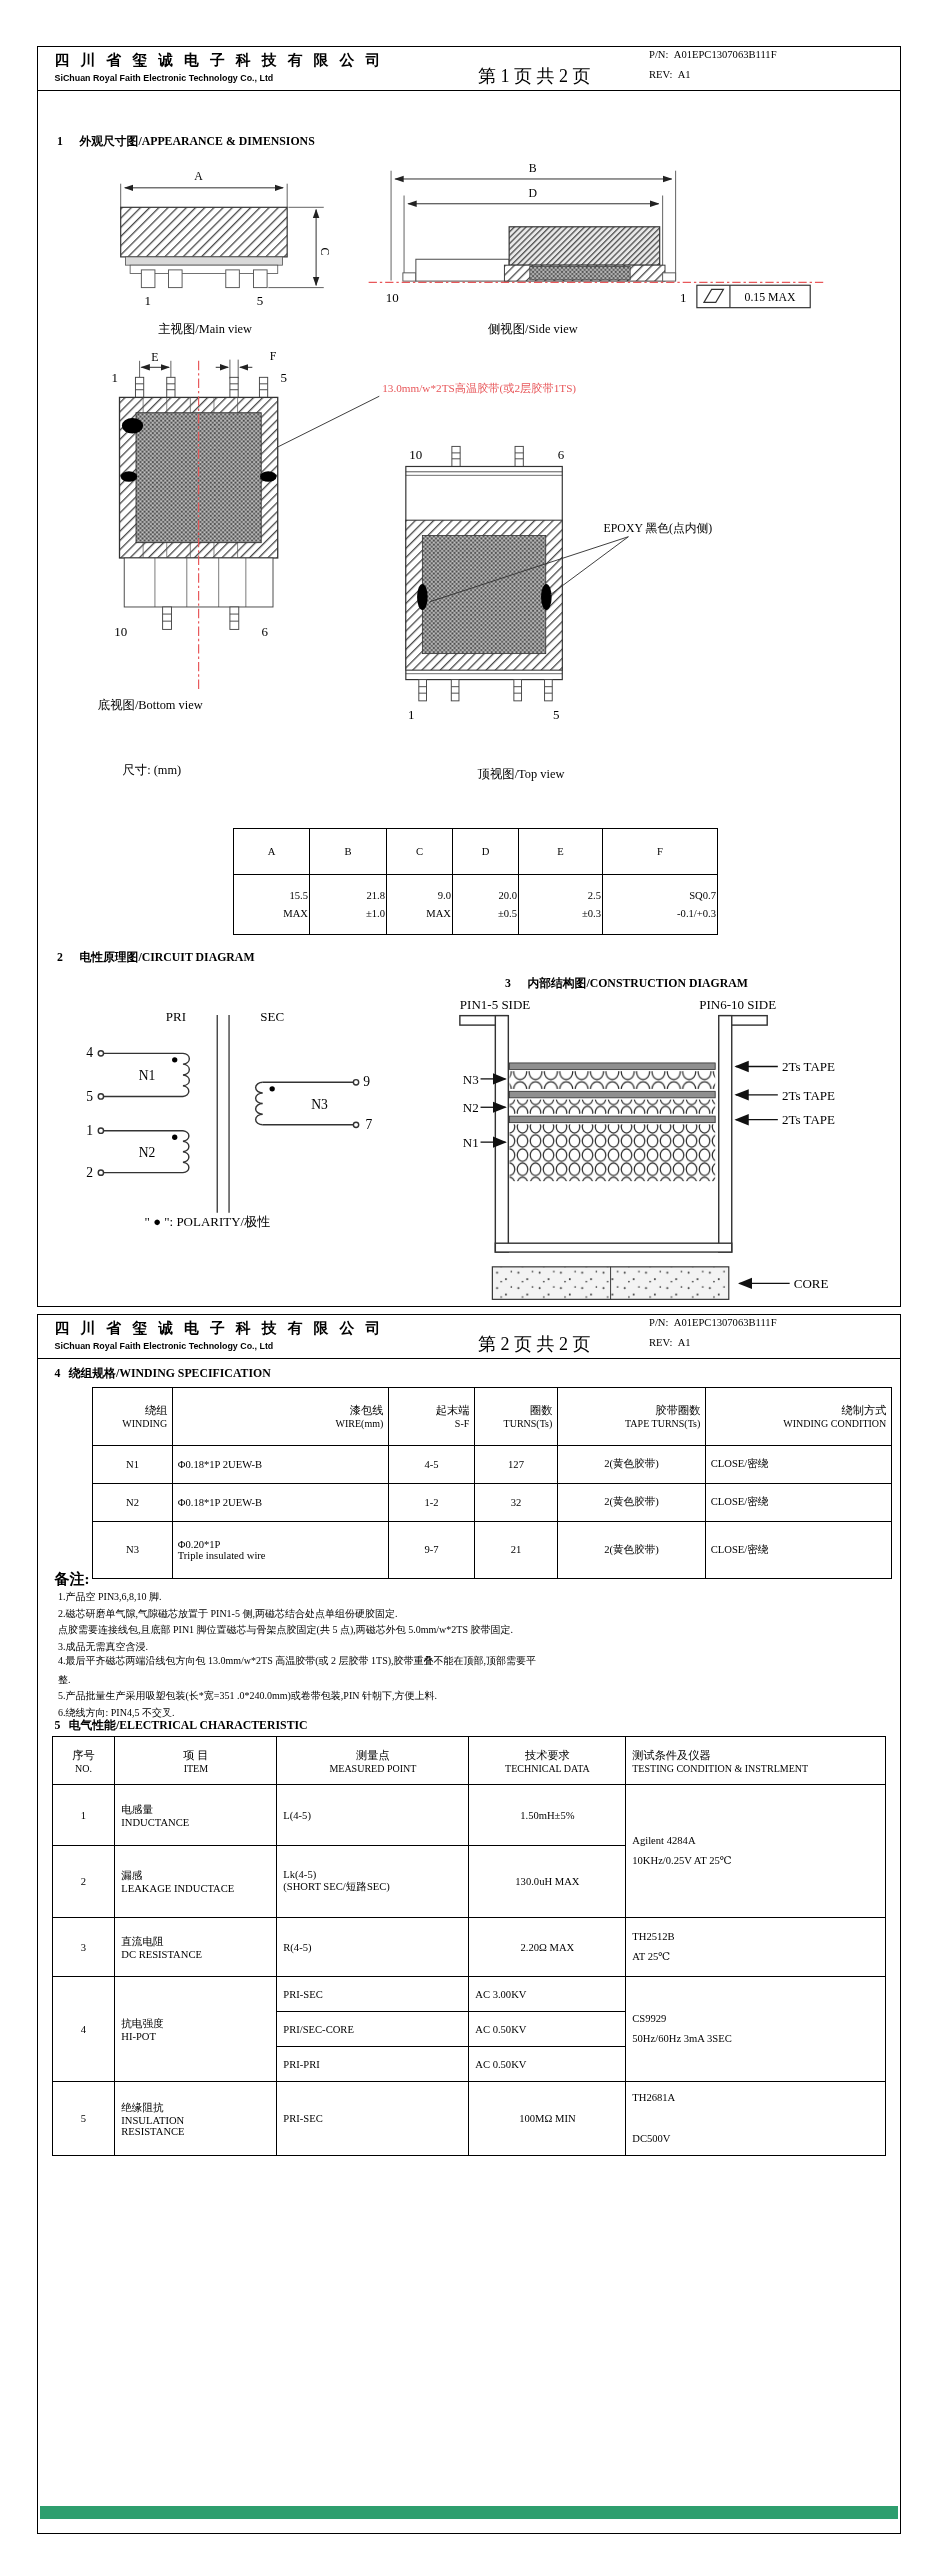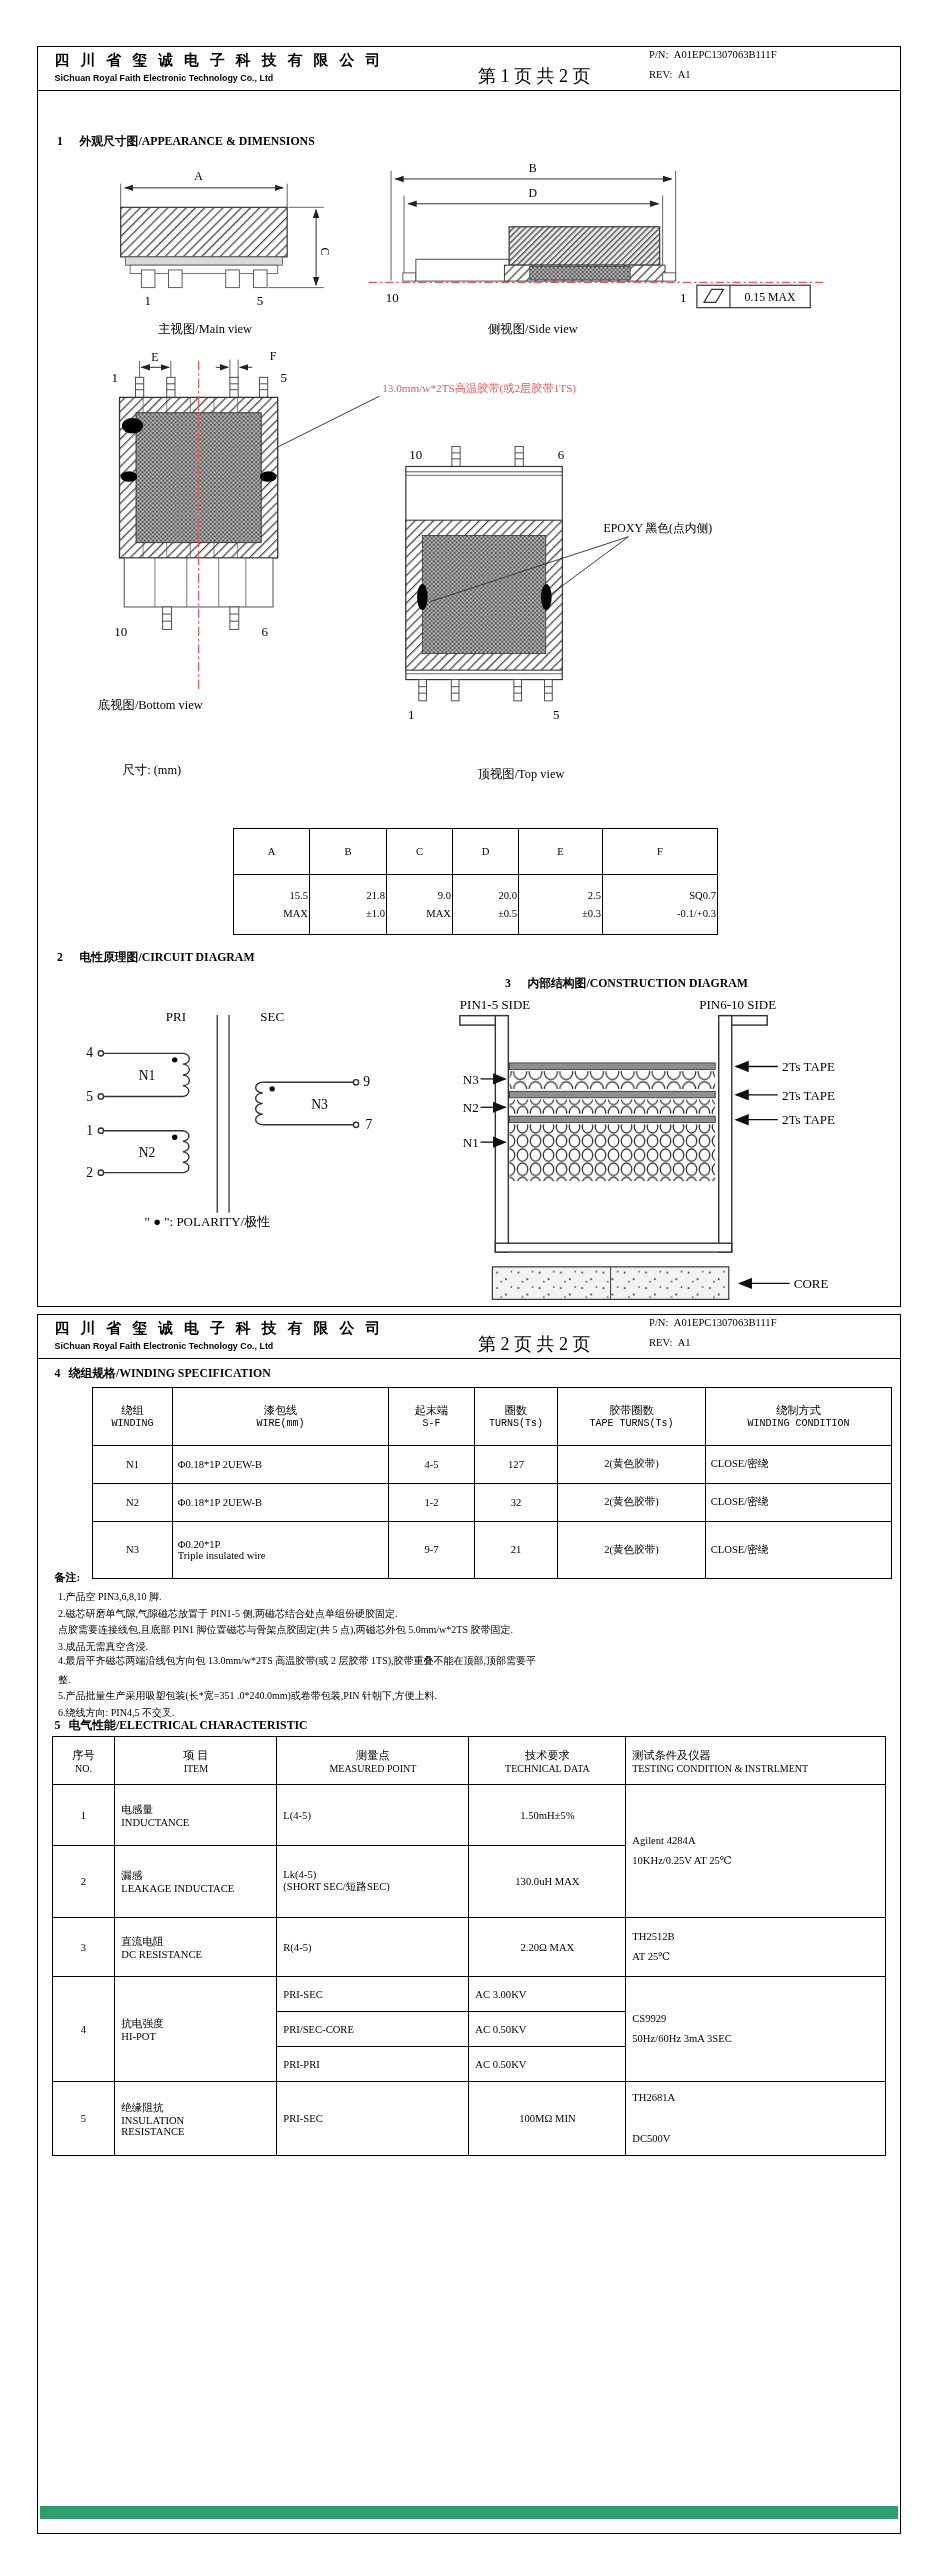--- a/index.html
+++ b/index.html
@@ -15,26 +15,26 @@
   .pn-line{position:absolute;left:611px;top:2.4px;font-size:10.6px;white-space:nowrap;}
   .rev-line{position:absolute;left:611px;top:22.4px;font-size:10.6px;white-space:nowrap;}
   .sec-title{position:absolute;font-weight:bold;font-size:11.8px;white-space:nowrap;}
   .sec-no{display:inline-block;margin-right:16.5px;}
   table{border-collapse:collapse;}
   td,th{border:0.9px solid #000;font-weight:normal;font-size:10px;vertical-align:middle;}
   .dims-table{position:absolute;left:195px;top:781px;}
   .dims-table th{height:43px;text-align:center;font-size:10.6px;}
   .dims-table td{height:57px;text-align:right;font-size:10.6px;line-height:1.7;}
   .wind-table{position:absolute;left:54px;top:72px;}
-  .wind-table th{height:52px;text-align:center;padding:2.4px 4.7px;font-size:10.6px;font-family:Liberation Mono, monospace;}
+  .wind-table th{height:52px;text-align:right;padding:2.4px 4.7px;font-size:10.6px;}
   .wind-table td{padding:1.2px 4.7px;font-size:10.6px;}
   .wind-table .c{text-align:center;}
   .hcn{display:block;font-size:11.2px;}
   .hen{display:block;font-size:10px;}
-  .notes-label{position:absolute;left:16.5px;top:255px;font-size:11px;font-weight:bold;}
+  .notes-label{position:absolute;left:16.5px;top:255px;font-size:15px;font-weight:bold;}
   .note-line{position:absolute;left:20px;font-size:10px;white-space:nowrap;}
   .elec-table{position:absolute;left:13.6px;top:421px;}
   .elec-table th{text-align:center;font-size:10.6px;height:45px;}
   .elec-table td{padding:1.2px 5.9px;font-size:10.6px;}
   .elec-table .no{text-align:center;width:50px;}
   .cond{vertical-align:middle;line-height:1.9;}
   .green-bar{position:absolute;left:1.8px;right:1.8px;top:1191px;height:13px;}
   svg text{font-family:"Liberation Serif","DejaVu Serif",serif;}
   .redtxt{fill:#e8575a;}
 </style>

